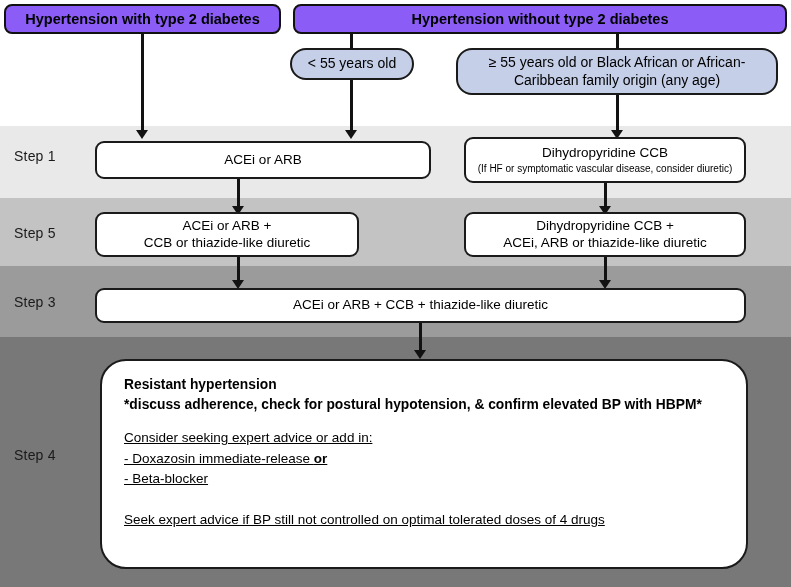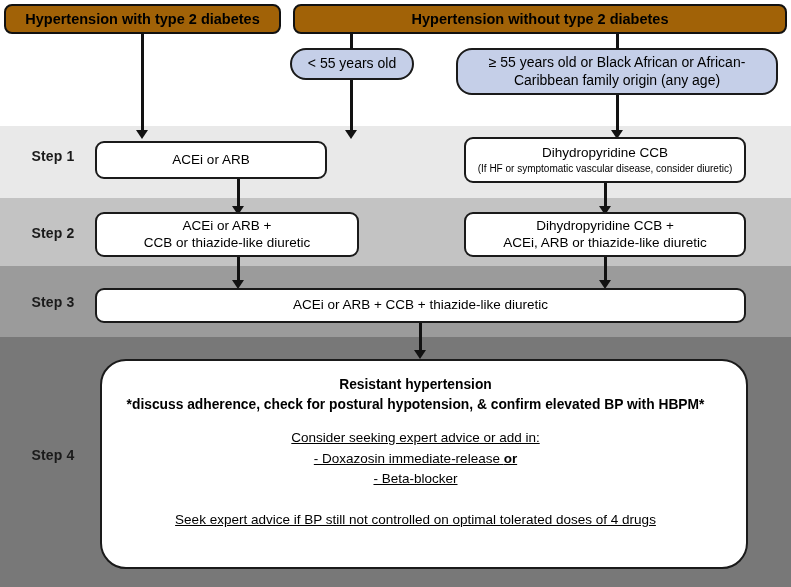--- a/index.html
+++ b/index.html
@@ -27,22 +27,22 @@
   }
   .band-1 { top: 126px; height: 72px;  background: #e9e9e9; }
   .band-2 { top: 198px; height: 68px;  background: #c3c3c3; }
   .band-3 { top: 266px; height: 71px;  background: #9b9b9b; }
   .band-4 { top: 337px; height: 250px; background: #787878; }
 
   .step-label {
     position: absolute;
     left: 14px;
     width: 78px;
-    text-align: center;
-    font-weight: bold;
+    text-align: left;
+    font-weight: normal;
     font-size: 14px;
     color: #1a1a1a;
     letter-spacing: .2px;
   }
 
   
   .node {
     position: absolute;
     box-sizing: border-box;
     display: flex;
@@ -51,42 +51,42 @@
     justify-content: center;
     text-align: center;
     border: 2px solid #1a1a1a;
     border-radius: 9px;
     background: #ffffff;
     font-size: 13.5px;
     line-height: 1.25;
     padding: 2px 6px;
   }
   .node.teal {
-    background: #a16207;
+    background: #8b5cf6;
     font-weight: bold;
     font-size: 14.5px;
     border-radius: 8px;
     border-color: #111;
   }
   .node.lav {
     background: #c5cfe8;
     font-size: 14px;
     border-radius: 16px;
   }
   .node .sub {
     font-size: 10px;
     line-height: 1.2;
     margin-top: 1px;
   }
   .node .ln { display: block; }
 
   
   .node.big {
     border-radius: 26px;
-    align-items: center;
+    align-items: flex-start;
     justify-content: flex-start;
     text-align: left;
     padding: 14px 39px 10px 22px;
     font-size: 13.5px;
   }
   .big .hd {
     text-align: center;
     font-weight: bold;
     font-size: 13.8px;
     line-height: 1.45;
@@ -114,21 +114,21 @@
 <body>
 
 <div id="canvas">
 
   <div class="band band-1"></div>
   <div class="band band-2"></div>
   <div class="band band-3"></div>
   <div class="band band-4"></div>
 
   <div class="step-label" style="top:148px;">Step 1</div>
-  <div class="step-label" style="top:225px;">Step 2</div>
+  <div class="step-label" style="top:225px;">Step 5</div>
   <div class="step-label" style="top:294px;">Step 3</div>
   <div class="step-label" style="top:447px;">Step 4</div>
 
   <div class="node teal" style="left:4px; top:4px; width:277px; height:30px;">
     <span class="ln">Hypertension with type 2 diabetes</span>
   </div>
 
   <div class="node teal" style="left:293px; top:4px; width:494px; height:30px;">
     <span class="ln">Hypertension without type 2 diabetes</span>
   </div>
@@ -148,21 +148,21 @@
   <div class="vline" style="left:350px; top:34px; height:15px;"></div>
 
   <div class="vline" style="left:350px; top:80px; height:52px;"></div>
   <div class="arrowhead" style="left:345px; top:130px;"></div>
 
   <div class="vline" style="left:616px; top:34px; height:15px;"></div>
 
   <div class="vline" style="left:616px; top:95px; height:37px;"></div>
   <div class="arrowhead" style="left:611px; top:130px;"></div>
 
-  <div class="node" style="left:95px; top:141px; width:232px; height:38px;text-align:right;">
+  <div class="node" style="left:95px; top:141px; width:336px; height:38px;text-align:right;">
     <span class="ln">ACEi or ARB</span>
   </div>
 
   <div class="node" style="left:464px; top:137px; width:282px; height:46px;">
     <span class="ln">Dihydropyridine CCB</span>
     <span class="ln sub">(If HF or symptomatic vascular disease, consider diuretic)</span>
   </div>
 
   <div class="vline" style="left:237px; top:179px; height:30px;"></div>
   <div class="arrowhead" style="left:232px; top:206px;"></div>

